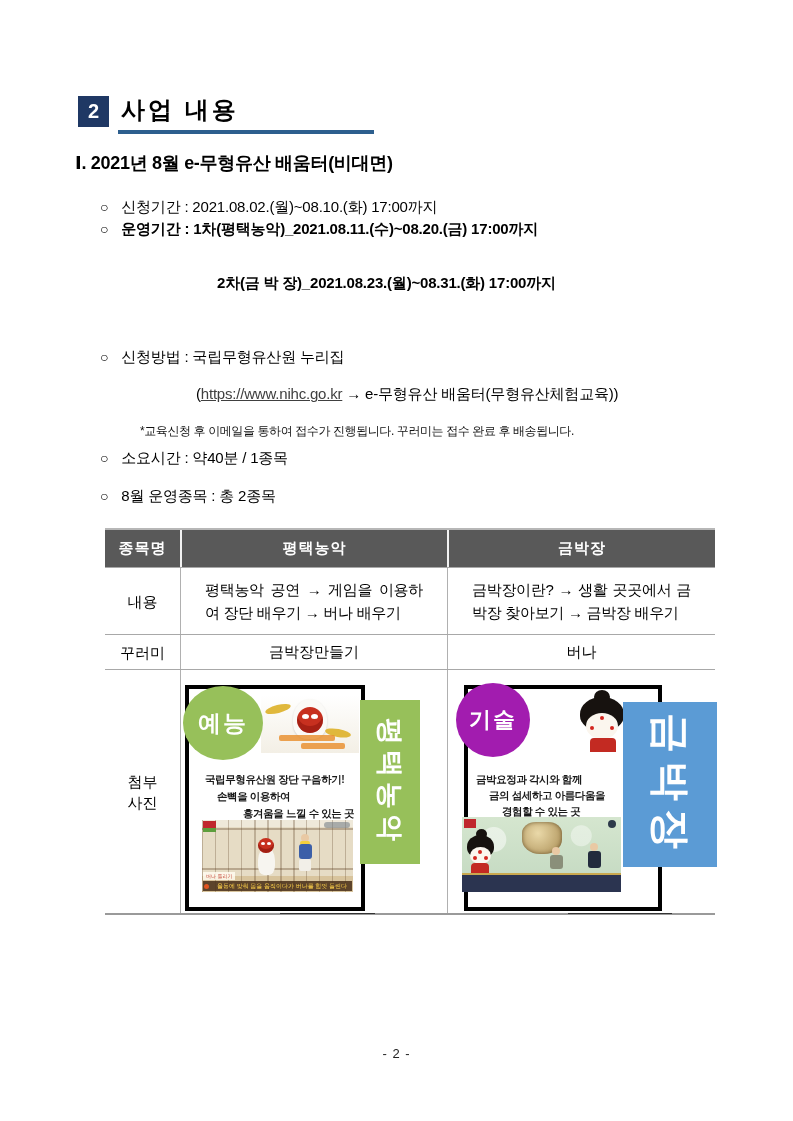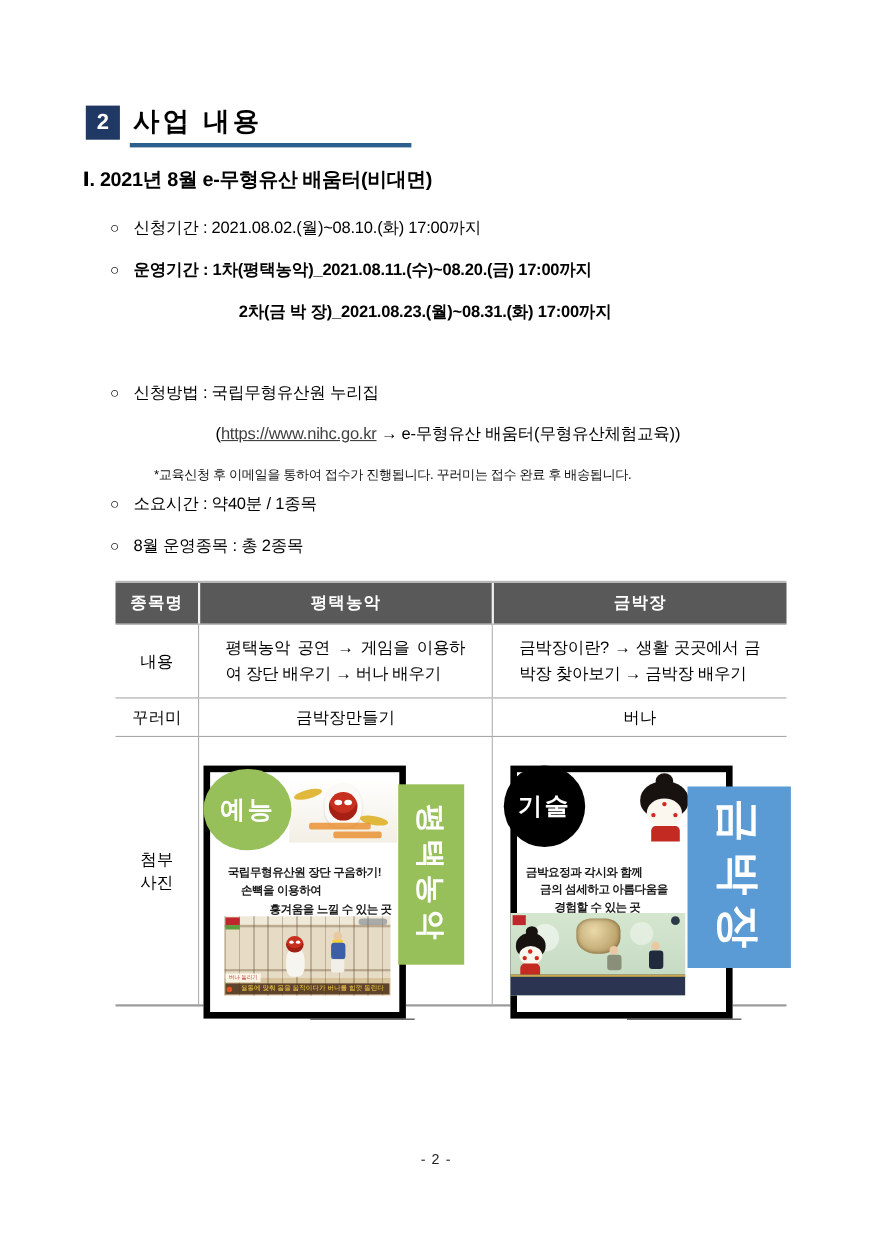--- a/index.html
+++ b/index.html
@@ -33,21 +33,21 @@
   .tbody .cell + .cell{border-left:1px solid #b0b0b0;}
   .row-content{height:66px;}
   .row-content .txt{justify-content:flex-start;text-align:justify;padding:6px 24px;
                     font-size:15px;line-height:1.55;letter-spacing:-0.3px;}
   .row-kit{height:34px;font-size:15px;}
   .row-photo{height:243px;}
   .rlabel{font-weight:normal;font-size:15px;line-height:1.4;}
   .photo-cell{position:relative;align-items:flex-start;justify-content:flex-start;}
 
   
-  .card{position:absolute;background:#fff;border:6px solid #000000;z-index:1;margin-top:11px;}
+  .card{position:absolute;background:#fff;border:4px solid #000000;z-index:1;}
   .card:after{content:"";position:absolute;right:-14px;bottom:-7px;width:55%;height:1px;background:#333;}
   .blob{position:absolute;border-radius:50%;display:flex;align-items:center;justify-content:center;
         color:#fff;font-weight:bold;z-index:4;}
   .banner{position:absolute;z-index:3;overflow:hidden;}
   .banner .vtext{position:absolute;top:50%;left:50%;transform:translate(-50%,-50%) rotate(90deg);
                  white-space:nowrap;color:#fff;font-weight:bold;}
   .desc{position:absolute;font-size:10.5px;font-weight:bold;color:#1a1a1a;white-space:nowrap;z-index:2;letter-spacing:-0.4px;}
   .vid{position:absolute;overflow:hidden;z-index:2;}
 
   
@@ -115,21 +115,21 @@
   </div>
   <div class="abs doc-title">사업 내용</div>
   <div class="abs title-underline"></div>
 
   <div class="abs sec-heading">Ⅰ. 2021년 8월 e-무형유산 배움터(비대면)</div>
 
   <div class="abs bullet" style="top:198px;">
     <span class="mk">○</span><span>신청기간 : 2021.08.02.(월)~08.10.(화) 17:00까지</span>
   </div>
 
-  <div class="abs bullet bold" style="top:236px;">
+  <div class="abs bullet bold" style="top:220px;">
     <span class="mk">○</span><span>운영기간 : 1차(평택농악)_2021.08.11.(수)~08.20.(금) 17:00까지</span>
   </div>
   <div class="abs bullet bold indent2" style="top:274px;">
     <span>2차(금 박 장)_2021.08.23.(월)~08.31.(화) 17:00까지</span>
   </div>
 
 
   <div class="abs bullet" style="top:348px;">
     <span class="mk">○</span><span>신청방법 : 국립무형유산원 누리집</span>
   </div>
@@ -215,21 +215,21 @@
             <div class="lv-tag">버나 돌리기</div>
             <div class="lv-caption">율동에 맞춰 몸을 움직이다가 버나를 힘껏 돌린다</div>
             <div class="lv-capdot"></div>
           </div>
         </div>
       </div>
 
       <div class="cell photo-cell">
         <div class="card" style="left:16px;top:15px;width:190px;height:218px;">
 
-          <div class="blob" style="left:-12px;top:-6px;width:74px;height:74px;background:#000000;font-size:22px;letter-spacing:2px;">
+          <div class="blob" style="left:-12px;top:-6px;width:74px;height:74px;background:#a21caf;font-size:22px;letter-spacing:2px;">
             <span>기술</span>
           </div>
 
           <div>
             <div class="rv-bun" style="position:absolute;left:126px;top:1px;width:16px;height:14px;"></div>
             <div class="rv-hair" style="position:absolute;left:112px;top:8px;width:44px;height:34px;"></div>
             <div class="rv-face" style="position:absolute;left:118px;top:24px;width:32px;height:26px;"></div>
             <div class="rv-dot" style="position:absolute;left:132px;top:27px;"></div>
             <div class="rv-dot" style="position:absolute;left:122px;top:37px;"></div>
             <div class="rv-dot" style="position:absolute;left:142px;top:37px;"></div>

